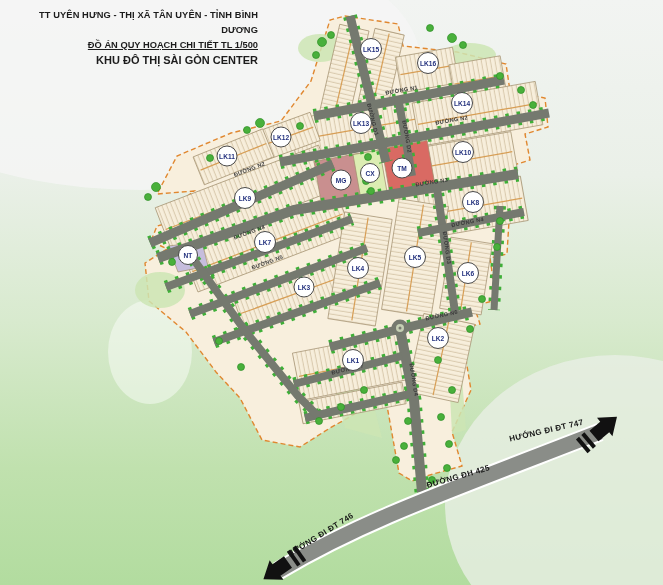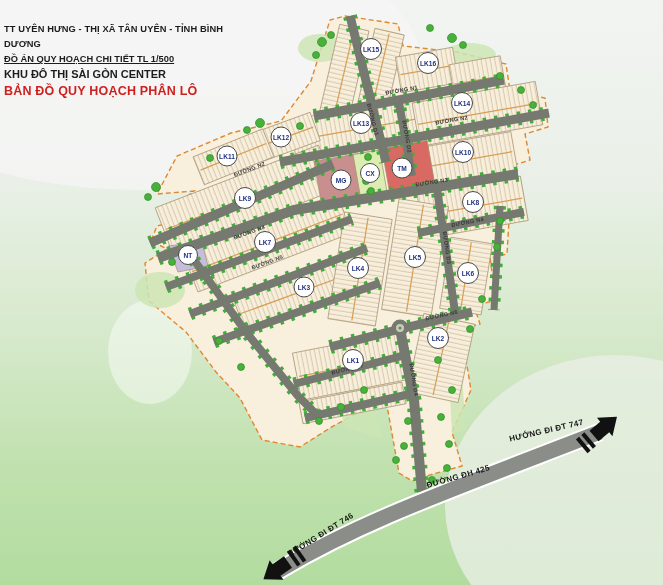--- a/index.html
+++ b/index.html
@@ -1,20 +1,20 @@
 <!DOCTYPE html>
 <html><head>
 <meta charset="utf-8">
 <style>
   html,body{margin:0;padding:0;background:#eef1ee;}
   #stage{position:relative;width:663px;height:585px;overflow:hidden;
          font-family:"Liberation Sans",sans-serif;}
   #map-svg{position:absolute;left:0;top:0;}
   
-  #title-block{position:absolute;left:4px;top:22px;width:254px;text-align:left;z-index:5;}
+  #title-block{position:absolute;left:4px;top:8px;width:254px;text-align:right;z-index:5;}
   #title-block .t1{font-size:9.3px;font-weight:bold;color:#1c1c1c;letter-spacing:.1px;line-height:15px;}
   #title-block .t2{font-size:9.3px;font-weight:bold;color:#1c1c1c;text-decoration:underline;line-height:15px;}
   #title-block .t3{font-size:11px;font-weight:bold;color:#1c1c1c;line-height:15px;}
   #title-block .t4{font-size:12.5px;font-weight:bold;color:#cf2020;line-height:19px;letter-spacing:.2px;}
   
   .rd{fill:none;stroke:#75796f;stroke-linecap:butt;stroke-linejoin:round;}
   .tl{fill:none;stroke:#3faf38;stroke-linecap:butt;stroke-linejoin:round;stroke-dasharray:3.5 8;}
   .w7{stroke-width:7}.w8{stroke-width:8}.w9{stroke-width:9}.w10{stroke-width:10}
   .t12{stroke-width:12}.t13{stroke-width:13}.t14{stroke-width:14}.t15{stroke-width:15}
   .blk{stroke:#a2906f;stroke-width:.7;}
@@ -30,21 +30,20 @@
 </style>
 </head>
 <body>
 
 <div id="stage">
 
   <div id="title-block">
     <div class="t1">TT UYÊN HƯNG - THỊ XÃ TÂN UYÊN - TỈNH BÌNH DƯƠNG</div>
     <div class="t2">ĐỒ ÁN QUY HOẠCH CHI TIẾT TL 1/500</div>
     <div class="t3">KHU ĐÔ THỊ SÀI GÒN CENTER</div>
-    <div class="t4">BẢN ĐỒ QUY HOẠCH PHÂN LÔ</div>
   </div>
 
   <svg id="map-svg" width="663" height="585" viewBox="0 0 663 585">
     <defs>
       <linearGradient id="bgGrad" x1="0" y1="0" x2="0" y2="1">
         <stop offset="0%" stop-color="#f2f4f2"></stop>
         <stop offset="30%" stop-color="#eaf0e8"></stop>
         <stop offset="55%" stop-color="#d8eace"></stop>
         <stop offset="80%" stop-color="#c0e1ae"></stop>
         <stop offset="100%" stop-color="#b2dc9f"></stop>

